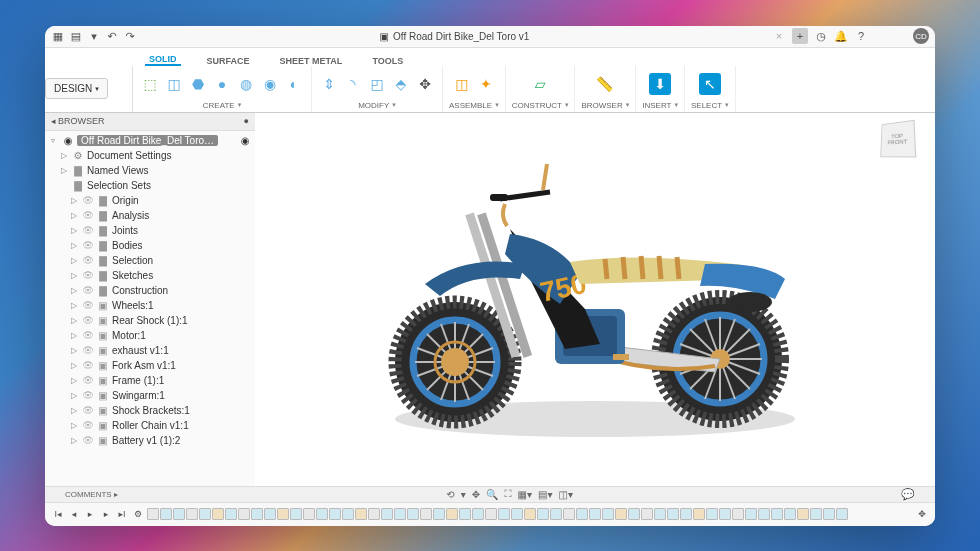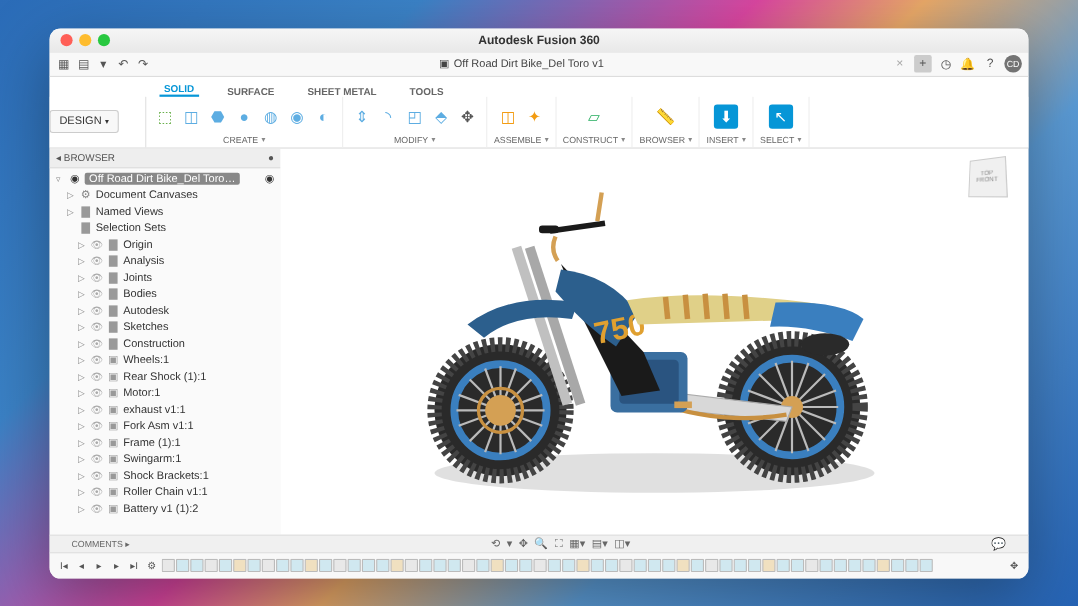--- a/index.html
+++ b/index.html
@@ -21,21 +21,21 @@
 .light { width: 11px; height: 11px; border-radius: 50%; }
 .light.red { background: #ff5f57; } .light.yellow { background: #febc2e; } .light.green { background: #28c840; }
 .titlebar-title { position: absolute; left: 0; right: 0; text-align: center; font-size: 11px; font-weight: 600; color: #333; pointer-events: none; }
 .qat {
   height: 22px; background: #f8f8f8; border-bottom: 1px solid #ddd; display: flex; align-items: center;
   padding: 0 6px; gap: 4px; flex-shrink: 0;
 }
 .qat .ic { width: 14px; height: 14px; display:flex;align-items:center;justify-content:center; color:#555; font-size:11px;}
 .doc-tab { flex:1; display:flex; align-items:center; justify-content:center; font-size:10px; color:#444; gap:4px;}
 .qat-right { display:flex; align-items:center; gap:6px; margin-left:auto; }
-.qat-right .circ { width:16px; height:16px; border-radius:50%; background:#737373; color:#fff; font-size:8px; display:flex;align-items:center;justify-content:center;}
+.qat-right .circ { width:16px; height:16px; border-radius:50%; background:#737373; color:#fff; font-size:8px; display:flex;align-items:center;justify-content:center;margin-left:39px;}
 .ribbon-area { background:#fff; border-bottom:1px solid #ccc; flex-shrink:0; }
 .ribbon-tabs { display:flex; align-items:flex-end; height:18px; padding-left:100px; gap:22px; }
 .ribbon-tab { font-size:9px; color:#666; padding:0 4px; cursor:pointer;font-weight:bold;}
 .ribbon-tab.active { color:#0696d7; border-bottom:2px solid #0696d7; font-weight:600;}
 .ribbon-body { height:46px; display:flex; align-items:stretch; background:#fff;}
 .workspace-sel { width:88px; display:flex; align-items:center; border-right:1px solid #e0e0e0;}
 .workspace-btn { font-size:10px; color:#333; padding:4px 8px; border:1px solid #ccc; border-radius:3px; background:#f8f8f8; display:flex;align-items:center;gap:3px;}
 .ribbon-group { display:flex; flex-direction:column; align-items:center; padding:2px 6px; border-right:1px solid #eee;}
 .ribbon-icons { display:flex; gap:2px; align-items:center; flex:1;}
 .ribbon-icon { width:22px; height:22px; border-radius:3px; display:flex; align-items:center; justify-content:center; font-size:14px; cursor:pointer;}
@@ -63,28 +63,20 @@
 .tl-item { width:12px;height:12px; background:#ddd; border:1px solid #bbb; border-radius:1px; flex-shrink:0;}
 .tl-item.sk { background:#e8e8e8;} .tl-item.ft{background:#d0e8f0;} .tl-item.jt{background:#f0e0c0;}
 .comment-ic { color:#4caf50; font-size:11px;}
 </style>
 </head>
 <body>
 
 <div class="desktop">
   <div class="window">
 
-    <div class="titlebar">
-      <div class="traffic-lights">
-        <div class="light red"></div>
-        <div class="light yellow"></div>
-        <div class="light green"></div>
-      </div>
-      <div class="titlebar-title">Autodesk Fusion 360</div>
-    </div>
 
     <div class="qat">
       <span class="ic">▦</span>
       <span class="ic">▤</span>
       <span class="ic">▾</span>
       <span class="ic">↶</span>
       <span class="ic">↷</span>
       <div class="doc-tab">
         <span>▣</span>
         <span>Off Road Dirt Bike_Del Toro v1</span>
@@ -179,21 +171,21 @@
           <div class="tree-row root">
             <span class="tri">▿</span>
             <span class="node-icon">◉</span>
             <span class="lbl">Off Road Dirt Bike_Del Toro…</span>
             <span class="node-icon" style="margin-left:auto;margin-right:4px;">◉</span>
           </div>
           <div id="tree-nodes">
               <div class="tree-row" style="padding-left: 16px;">
                 <span class="tri">▷</span>
                 <span class="node-icon gear-ic">⚙</span>
-                <span>Document Canvases</span>
+                <span>Document Settings</span>
               </div>
               <div class="tree-row" style="padding-left: 16px;">
                 <span class="tri">▷</span>
                 <span class="node-icon folder-ic">▇</span>
                 <span>Named Views</span>
               </div>
               <div class="tree-row" style="padding-left: 16px;">
                 <span class="tri"></span>
                 <span class="node-icon folder-ic">▇</span>
                 <span>Selection Sets</span>
@@ -219,21 +211,21 @@
               <div class="tree-row" style="padding-left: 26px;">
                 <span class="tri">▷</span>
                 <span class="node-icon eye-ic">👁</span>
                 <span class="node-icon folder-ic">▇</span>
                 <span>Bodies</span>
               </div>
               <div class="tree-row" style="padding-left: 26px;">
                 <span class="tri">▷</span>
                 <span class="node-icon eye-ic">👁</span>
                 <span class="node-icon folder-ic">▇</span>
-                <span>Autodesk</span>
+                <span>Selection</span>
               </div>
               <div class="tree-row" style="padding-left: 26px;">
                 <span class="tri">▷</span>
                 <span class="node-icon eye-ic">👁</span>
                 <span class="node-icon folder-ic">▇</span>
                 <span>Sketches</span>
               </div>
               <div class="tree-row" style="padding-left: 26px;">
                 <span class="tri">▷</span>
                 <span class="node-icon eye-ic">👁</span>

